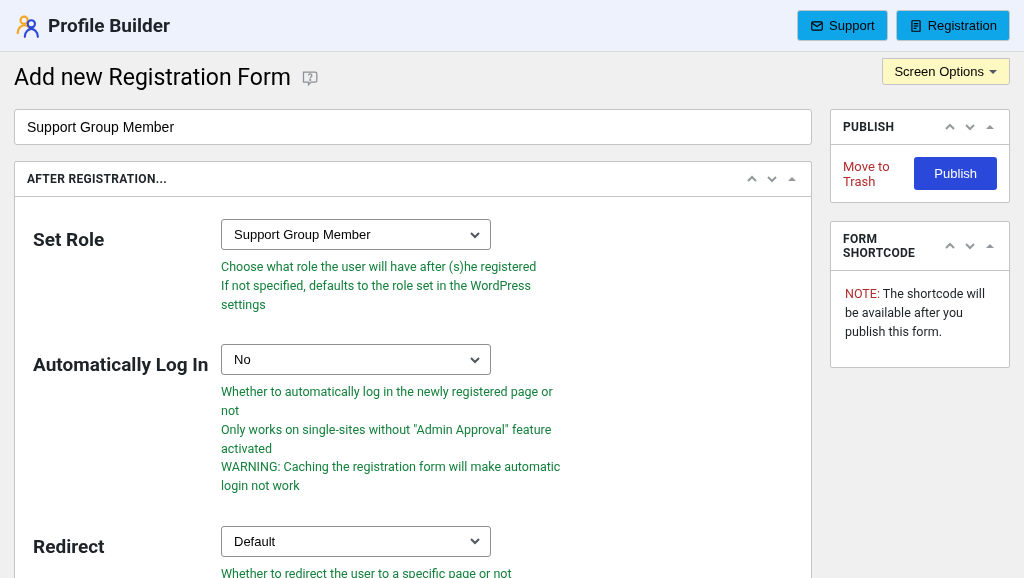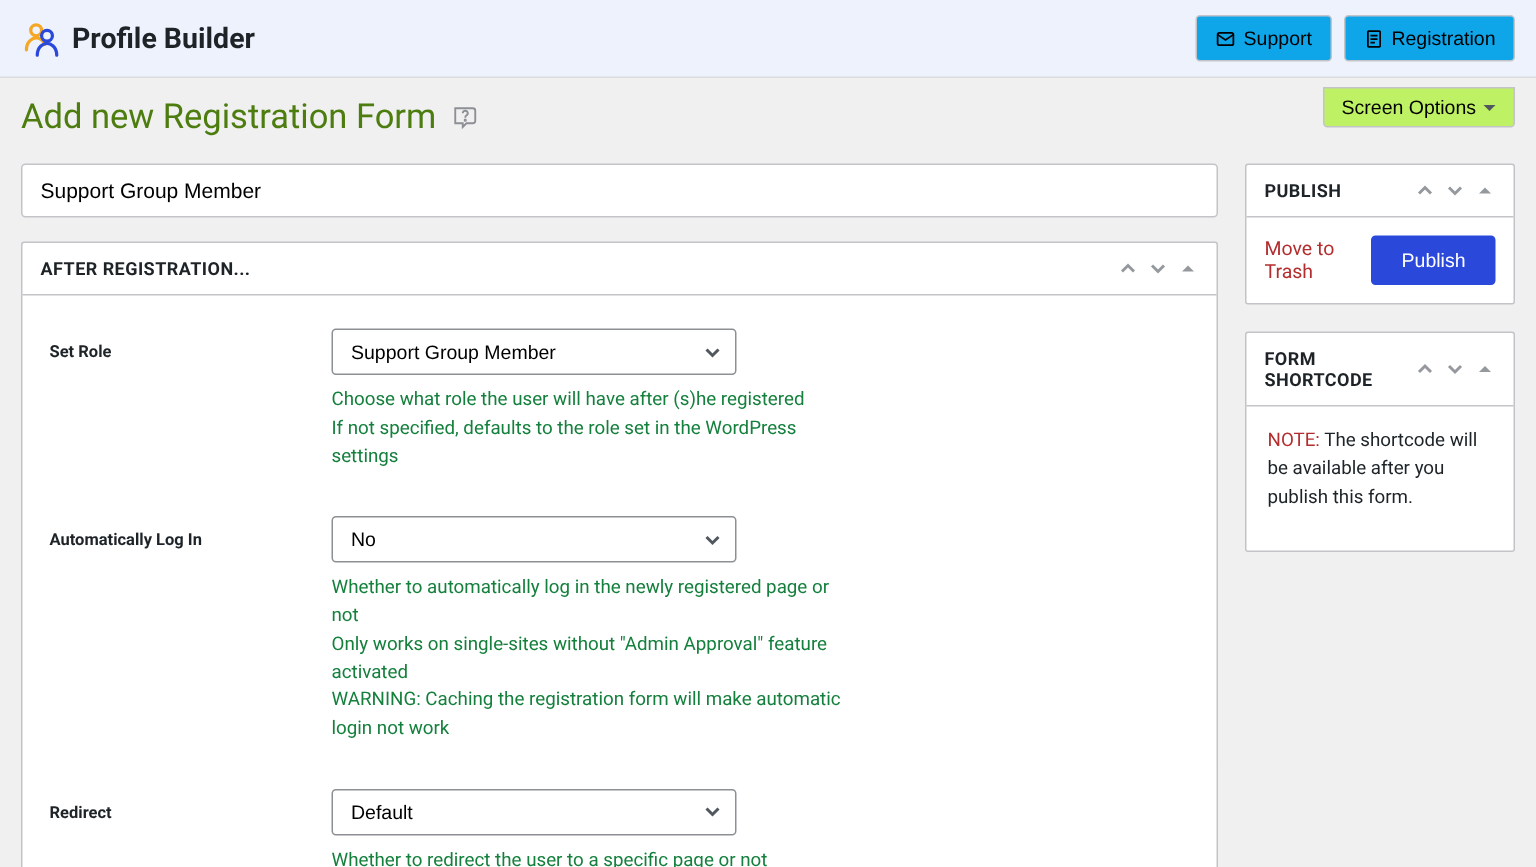--- a/index.html
+++ b/index.html
@@ -61,31 +61,31 @@
       justify-content: space-between;
     }
     .page-title-wrap {
       display: flex;
       align-items: center;
       gap: 10px;
     }
     .page-title {
       font-size: 23px;
       font-weight: 400;
-      color: #4d7c0f;
+      color: #000000;
       text-align: center;
     }
     .help-icon {
       width: 20px;
       height: 20px;
       color: #8c8f94;
       cursor: pointer;
     }
     .screen-options {
-      background: #bef264;
+      background: #fef9c3;
       border: 1px solid #c3c4c7;
       border-radius: 0 0 3px 3px;
       padding: 5px 11px;
       font-size: 13px;
       cursor: pointer;
       display: flex;
       align-items: center;
       gap: 4px;
       margin-top: -12px;
     }
@@ -148,21 +148,21 @@
     .form-row {
       display: flex;
       margin-bottom: 30px;
     }
     .form-row:last-child {
       margin-bottom: 0;
     }
     .form-label {
       width: 188px;
       font-weight: 700;
-      font-size: 11px;
+      font-size: 19px;
       padding-top: 9px;
     }
     .form-control {
       flex: 1;
       max-width: 340px;
     }
     .select-wrap {
       position: relative;
     }
     .form-select {

